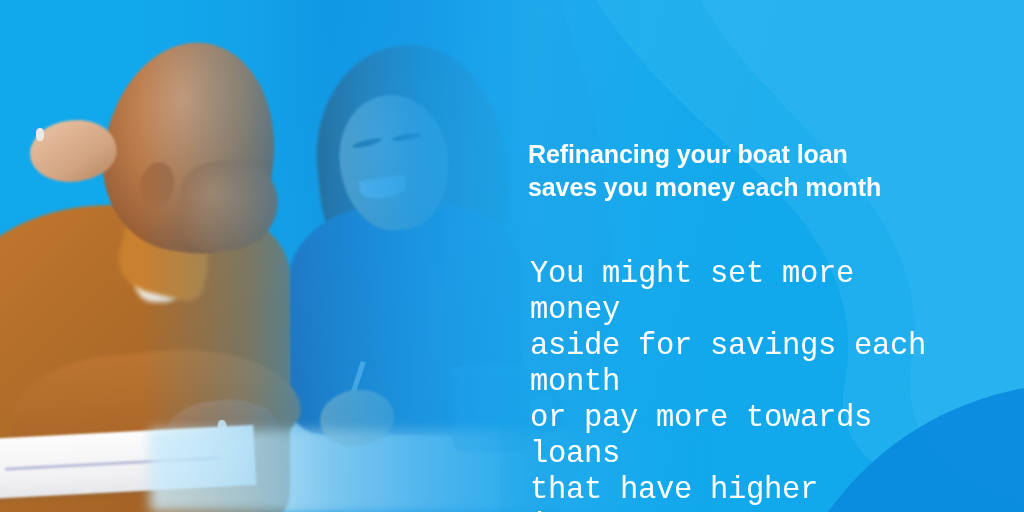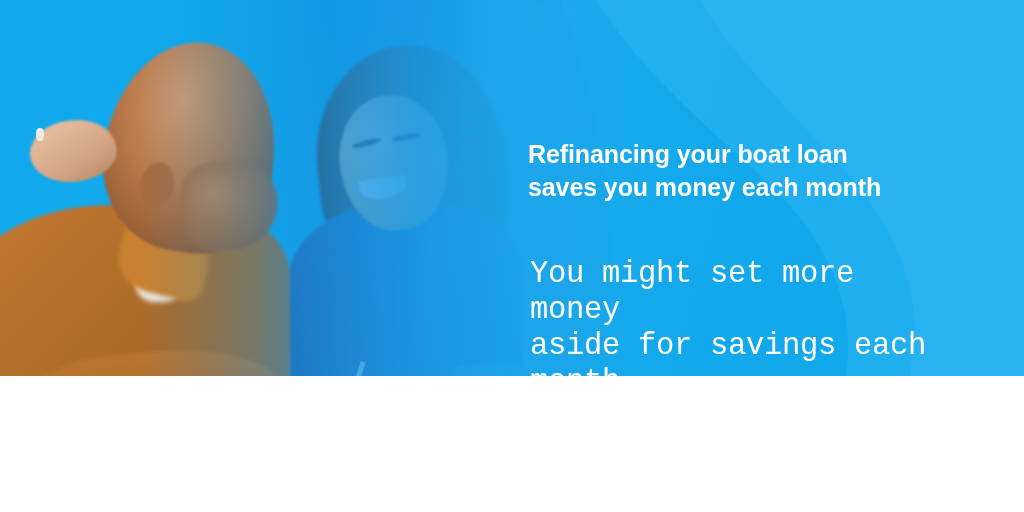--- a/index.html
+++ b/index.html
@@ -3,21 +3,21 @@
 <meta charset="utf-8">
 <style>
   html, body {
     margin: 0;
     padding: 0;
     background: #ffffff;
   }
   #banner {
     position: relative;
     width: 1024px;
-    height: 376px;
+    height: 512px;
     overflow: hidden;
     font-family: "Liberation Sans", sans-serif;
     background: #12a8ec;
   }
 
   
   .photo {
     position: absolute;
     inset: 0;
     overflow: hidden;

